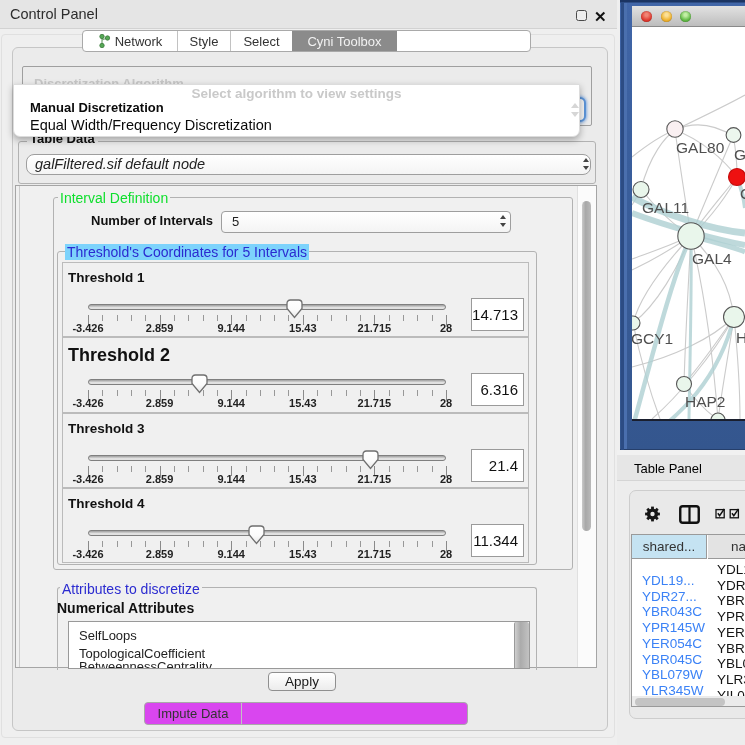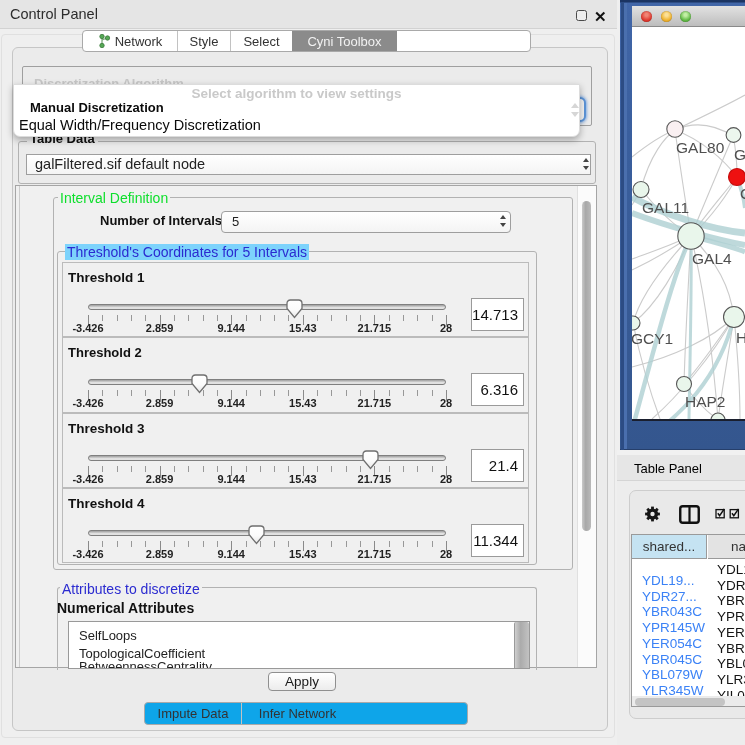--- a/index.html
+++ b/index.html
@@ -33,35 +33,35 @@
   <div style="width:61px;display:flex;align-items:center;justify-content:center;">Select</div>
   <div style="width:105px;display:flex;align-items:center;justify-content:center;background:#8b8b8b;color:#f2f2f2;">Cyni Toolbox</div>
 </div>
 
 <div class="abs" style="left:22px;top:66px;width:570px;height:60px;border:1px solid #9f9f9f;border-radius:2px;"></div>
 <div class="abs b" style="left:31px;top:76px;font-size:13px;color:#c6c6c6;background:#ebebeb;padding:0 3px;">Discretization Algorithm</div>
 <div class="abs" style="left:26px;top:97px;width:560px;height:25px;border:2.5px solid #5b93d6;border-radius:6px;background:#f2f2f2;box-shadow:0 0 3px 1px rgba(100,155,225,0.75);"></div>
 
 <div class="abs" style="left:18px;top:141px;width:578px;height:43px;border:1px solid #b2b2b2;border-radius:3px;"></div>
 <div class="abs b" style="left:27px;top:131px;font-size:13px;color:#111;background:#ebebeb;padding:0 3px;">Table Data</div>
-<div class="abs" style="left:26px;top:154px;width:565px;height:21px;background:linear-gradient(#ffffff,#f4f4f4);border:1px solid #9e9e9e;border-radius:0;font-size:14.5px;color:#222;line-height:19px;padding-left:8px;">galFiltered.sif default node</div>
+<div class="abs" style="left:26px;top:154px;width:565px;height:21px;background:linear-gradient(#ffffff,#f4f4f4);border:1px solid #9e9e9e;border-radius:8px;font-size:14.5px;color:#222;line-height:19px;padding-left:8px;font-style:italic;">galFiltered.sif default node</div>
 <div class="abs" style="left:583px;top:158px;width:0;height:0;border-left:3.5px solid transparent;border-right:3.5px solid transparent;border-bottom:4.5px solid #444;"></div>
 <div class="abs" style="left:583px;top:166px;width:0;height:0;border-left:3.5px solid transparent;border-right:3.5px solid transparent;border-top:4.5px solid #444;"></div>
 
 <div class="abs" style="left:15px;top:185px;width:582px;height:483px;border:1px solid #a5a5a5;background:#f0f0f0;"></div>
 
 <div class="abs" style="left:577px;top:186px;width:19px;height:481px;background:#fbfbfb;border-left:1px solid #e0e0e0;"></div>
 <div class="abs" style="left:582px;top:201px;width:9px;height:330px;background:linear-gradient(90deg,#c9c9c9,#a8a8a8 40%,#b9b9b9);border-radius:4.5px;"></div>
 
 <div class="abs" style="left:19px;top:186px;width:1px;height:481px;background:#cccccc;"></div>
 
 <div class="abs" style="left:53px;top:197px;width:520px;height:373px;border:1px solid #b2b2b2;border-radius:3px;"></div>
 <div class="abs" style="left:58px;top:190px;font-size:14px;color:#0ddf2c;background:#f0f0f0;padding:0 2px;">Interval Definition</div>
 
-<div class="abs b" style="left:100px;top:213px;font-size:13px;color:#111;">Number of Intervals</div>
+<div class="abs b" style="left:91px;top:213px;font-size:13px;color:#111;">Number of Intervals</div>
 <div class="abs" style="left:221px;top:211px;width:290px;height:22px;background:linear-gradient(#ffffff,#f4f4f4);border:1px solid #9e9e9e;border-radius:4px;font-size:13px;color:#222;line-height:20px;padding-left:10px;">5</div>
 <div class="abs" style="left:500px;top:215px;width:0;height:0;border-left:3.5px solid transparent;border-right:3.5px solid transparent;border-bottom:4.5px solid #444;"></div>
 <div class="abs" style="left:500px;top:223px;width:0;height:0;border-left:3.5px solid transparent;border-right:3.5px solid transparent;border-top:4.5px solid #444;"></div>
 
 <div class="abs" style="left:57px;top:251px;width:480px;height:314px;border:1px solid #b2b2b2;border-radius:3px;"></div>
 <div class="abs" style="left:65px;top:244px;font-size:14px;color:#2b2bd0;background:#7dd3fc;padding:0 2px;">Threshold's Coordinates for 5 Intervals</div>
 
 <div id="thresholds">
     <div class="abs" style="left:62px;top:262px;width:467px;height:75px;border:1px solid #bbb;"></div>
     <div class="abs b" style="left:68px;top:270px;font-size:13.5px;color:#111;">Threshold 1</div>
@@ -84,21 +84,21 @@
         <linearGradient id="tg0" x1="0" y1="0" x2="0" y2="1">
           <stop offset="0" stop-color="#ffffff"></stop>
           <stop offset="0.55" stop-color="#fbfbfb"></stop>
           <stop offset="1" stop-color="#e8e8e8"></stop>
         </linearGradient>
       </defs>
       <path d="M1,4.5 Q1,1 4.5,1 L12.5,1 Q16,1 16,4.5 L16,9.5 L8.5,18.5 L1,9.5 Z" fill="url(#tg0)" stroke="#6f6f6f" stroke-width="1.3"></path>
     </svg>
     <div class="abs" style="left:471px;top:298px;width:53px;height:33px;background:#fff;border:1px solid #9a9a9a;font-size:15px;color:#111;text-align:right;line-height:31px;padding-right:5px;">14.713</div>
     <div class="abs" style="left:62px;top:337px;width:467px;height:76px;border:1px solid #bbb;"></div>
-    <div class="abs b" style="left:68px;top:345px;font-size:13px;color:#111;">Threshold 2</div>
+    <div class="abs b" style="left:68px;top:345px;font-size:18px;color:#111;">Threshold 2</div>
     <div class="abs" style="left:88px;top:379px;width:358px;height:6px;border-radius:3px;border:1px solid #7f7f7f;background:linear-gradient(#9e9e9e,#e8e8e8 70%,#dcdcdc);"></div>
     <div class="abs" style="left:88px;top:390px;width:359px;height:6px;background:repeating-linear-gradient(90deg,#989898 0 1px,transparent 1px 14.320px);"></div>
     <div class="abs" style="left:88.0px;top:390px;width:1px;height:10px;background:#8a8a8a;"></div>
     <div class="abs b" style="left:58.0px;top:397px;width:60px;text-align:center;font-size:11px;color:#222;">-3.426</div>
     <div class="abs" style="left:159.6px;top:390px;width:1px;height:10px;background:#8a8a8a;"></div>
     <div class="abs b" style="left:129.6px;top:397px;width:60px;text-align:center;font-size:11px;color:#222;">2.859</div>
     <div class="abs" style="left:231.2px;top:390px;width:1px;height:10px;background:#8a8a8a;"></div>
     <div class="abs b" style="left:201.2px;top:397px;width:60px;text-align:center;font-size:11px;color:#222;">9.144</div>
     <div class="abs" style="left:302.8px;top:390px;width:1px;height:10px;background:#8a8a8a;"></div>
     <div class="abs b" style="left:272.8px;top:397px;width:60px;text-align:center;font-size:11px;color:#222;">15.43</div>
@@ -178,31 +178,30 @@
 <div class="abs b" style="left:57px;top:600px;font-size:14px;color:#111;">Numerical Attributes</div>
 <div class="abs" style="left:68px;top:621px;width:462px;height:48px;background:#fff;border:1px solid #999;overflow:hidden;">
   <div style="position:absolute;left:10px;top:6px;font-size:13px;color:#222;">SelfLoops</div>
   <div style="position:absolute;left:10px;top:24px;font-size:13px;color:#222;">TopologicalCoefficient</div>
   <div style="position:absolute;left:10px;top:36.5px;font-size:13px;color:#222;">BetweennessCentrality</div>
   <div style="position:absolute;right:0;top:0;width:15px;height:60px;background:linear-gradient(90deg,#cfcfcf,#ababab 40%,#c2c2c2);border-left:1px solid #9a9a9a;border-radius:2px;"></div>
 </div>
 
 <div class="abs" style="left:268px;top:672px;width:68px;height:19px;background:linear-gradient(#ffffff,#ececec);border:1px solid #8f8f8f;border-radius:4px;font-size:13.5px;color:#1a1a1a;text-align:center;line-height:17px;">Apply</div>
 
-<div class="abs" style="left:144px;top:702px;width:324px;height:23px;background:#0ea5e9;border:1px solid #a9a9a9;border-radius:4px;display:flex;overflow:hidden;font-size:13px;color:#333;">
+<div class="abs" style="left:144px;top:702px;width:324px;height:23px;background:#d946ef;border:1px solid #a9a9a9;border-radius:4px;display:flex;overflow:hidden;font-size:13px;color:#333;">
   <div style="width:97px;display:flex;align-items:center;justify-content:center;border-right:1px solid #c2c2c2;">Impute Data</div>
-  <div style="width:111px;display:flex;align-items:center;justify-content:center;">Infer Network</div>
 </div>
 
 <div class="abs" style="left:571px;top:103px;width:0;height:0;border-left:4px solid transparent;border-right:4px solid transparent;border-bottom:5px solid #777;opacity:0.3;z-index:52;"></div>
 <div class="abs" style="left:571px;top:112px;width:0;height:0;border-left:4px solid transparent;border-right:4px solid transparent;border-top:5px solid #777;opacity:0.3;z-index:52;"></div>
 <div class="abs" style="left:13px;top:84px;width:567px;height:53px;background:#fff;border:1px solid #dcdcdc;border-radius:0 0 7px 7px;box-shadow:0 3px 7px rgba(0,0,0,0.3);z-index:50;"></div>
 <div class="abs b" style="left:13px;top:86px;width:567px;text-align:center;font-size:13.5px;color:#c9c9c9;z-index:51;">Select algorithm to view settings</div>
 <div class="abs b" style="left:30px;top:100px;font-size:13px;color:#0a0a0a;z-index:51;">Manual Discretization</div>
-<div class="abs" style="left:19px;top:117px;font-size:14.5px;color:#0a0a0a;z-index:51;">Equal Width/Frequency Discretization</div>
+<div class="abs" style="left:30px;top:117px;font-size:14.5px;color:#0a0a0a;z-index:51;">Equal Width/Frequency Discretization</div>
 
 <div class="abs" style="left:620px;top:0;width:125px;height:450px;background:linear-gradient(180deg,#1b3462 0,#1b3462 2px,#4166a8 3px,#3a5f9e 30%,#34568e 100%);border-bottom:1px solid #263f6b;"></div>
 <div class="abs" style="left:621px;top:2px;width:3px;height:448px;background:#2c4c84;"></div>
 <div class="abs" style="left:624px;top:3px;width:3px;height:446px;background:#4a6fae;"></div>
 <div class="abs" style="left:632px;top:6px;width:113px;height:21px;background:linear-gradient(#e2e2e2,#bdbdbd);border-bottom:1px solid #8a8a8a;"></div>
 <div class="abs" style="left:641px;top:11px;width:11px;height:11px;border-radius:50%;background:radial-gradient(circle at 50% 35%, #f08576 0 15%, #df3a30 60%, #b01e17);box-shadow:inset 0 0 1px rgba(0,0,0,.4);"></div>
 <div class="abs" style="left:661px;top:11px;width:11px;height:11px;border-radius:50%;background:radial-gradient(circle at 50% 35%, #fbe097 0 15%, #efb32f 60%, #c28718);box-shadow:inset 0 0 1px rgba(0,0,0,.4);"></div>
 <div class="abs" style="left:680px;top:11px;width:11px;height:11px;border-radius:50%;background:radial-gradient(circle at 50% 35%, #c2eea4 0 15%, #62ba46 60%, #3d8f28);box-shadow:inset 0 0 1px rgba(0,0,0,.4);"></div>
 <div class="abs" style="left:632px;top:27px;width:113px;height:394px;background:#fff;border-bottom:2px solid #1a1f2e;overflow:hidden;">
 <svg width="113" height="392" viewBox="0 0 113 392">

